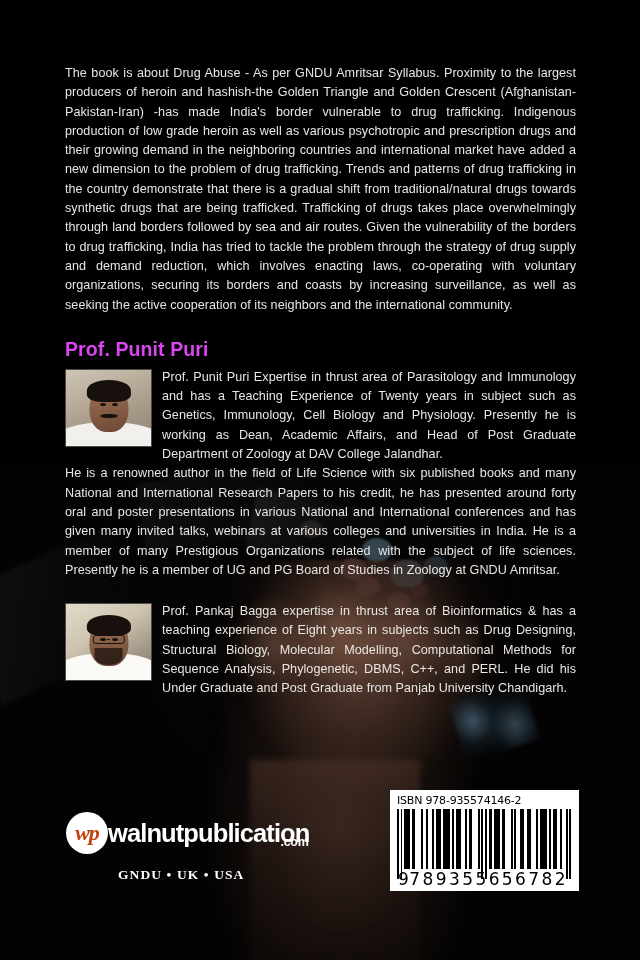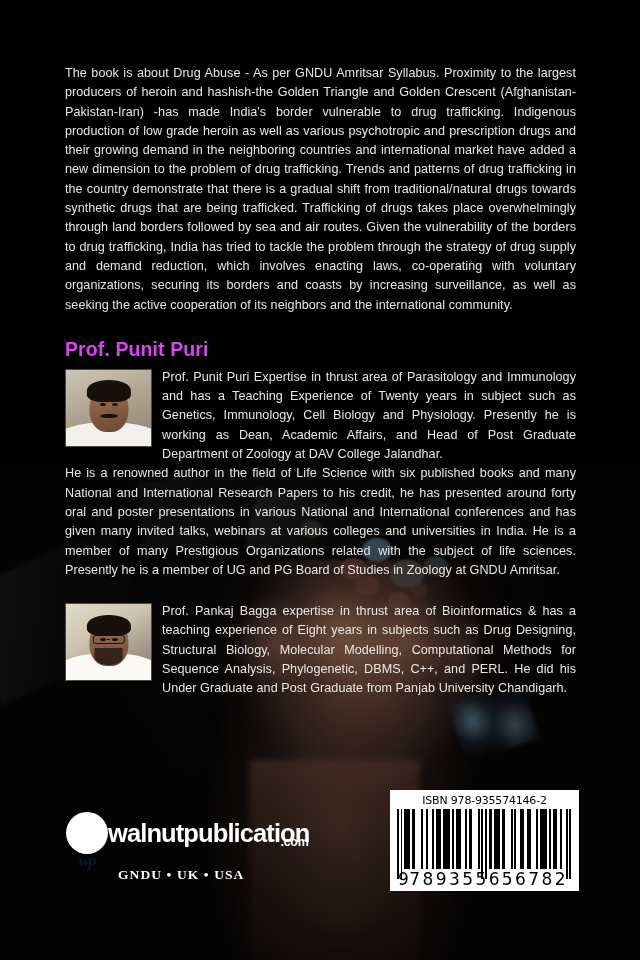--- a/index.html
+++ b/index.html
@@ -192,23 +192,22 @@
   .logo-row { display:flex; align-items:center; }
   .logo-mark {
     width:42px; height:42px; border-radius:50%;
     background:#fff; position:relative; flex:0 0 auto;
   }
   .logo-mark span {
     position:absolute; left:50%; top:51%;
     transform:translate(-50%,-50%);
     font-family:"Liberation Serif", serif;
     font-style:italic; font-weight:bold;
-    font-size:16px; color:#0f172a;
+    font-size:22px; color:#c2410c;
     letter-spacing:-1.2px;
-    margin-top:28px;
   }
   .logo-word {
     position:relative;
     color:#fff; font-size:25.5px; font-weight:bold;
     letter-spacing:-0.9px; line-height:26px;
   }
   .logo-tld {
     position:absolute; right:1px; top:23px;
     color:#fff; font-size:12.5px; font-weight:bold;
     letter-spacing:-0.3px;
@@ -222,21 +221,21 @@
     letter-spacing:1.1px;
   }
 
   .barcode-box {
     position:absolute; left:390px; top:4px;
     width:189px; height:101px;
     background:#fff;
     padding:4px 7px 3px 7px;
   }
   .barcode-isbn {
-    text-align:center; color:#000;
+    color:#000;
     font-size:11px; line-height:13px;
     letter-spacing:-0.2px;
     font-family:"DejaVu Sans", sans-serif;
   }
   .barcode-bars {
     height:60px; margin-top:2px;
     display:flex; align-items:stretch; gap:0;
   }
   .barcode-bars i { display:block; background:#000; }
   .barcode-bars i.sp { background:#fff; }

